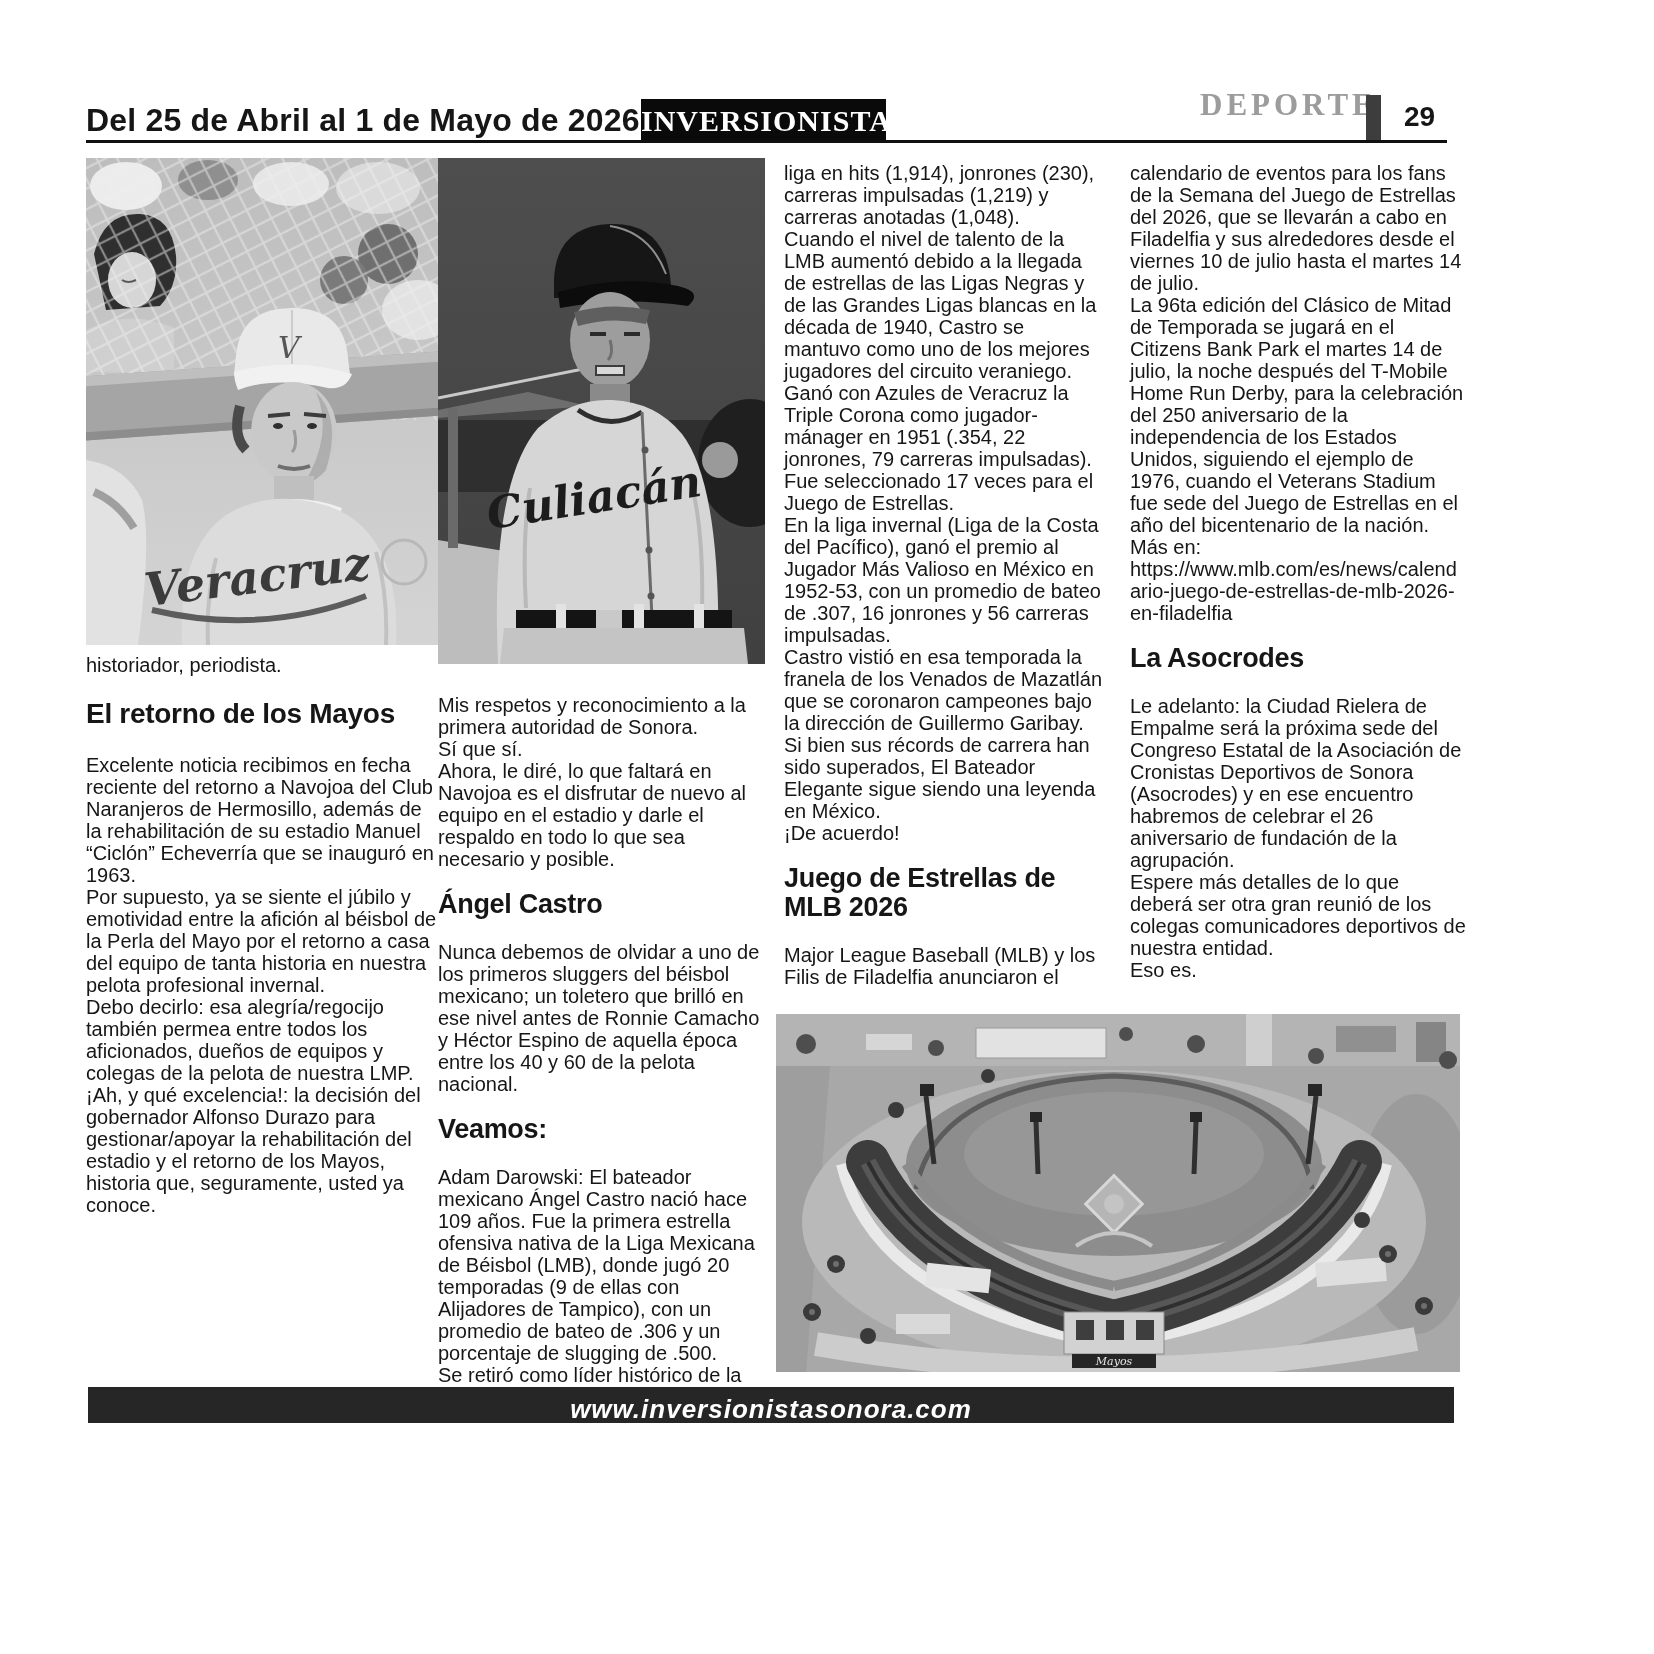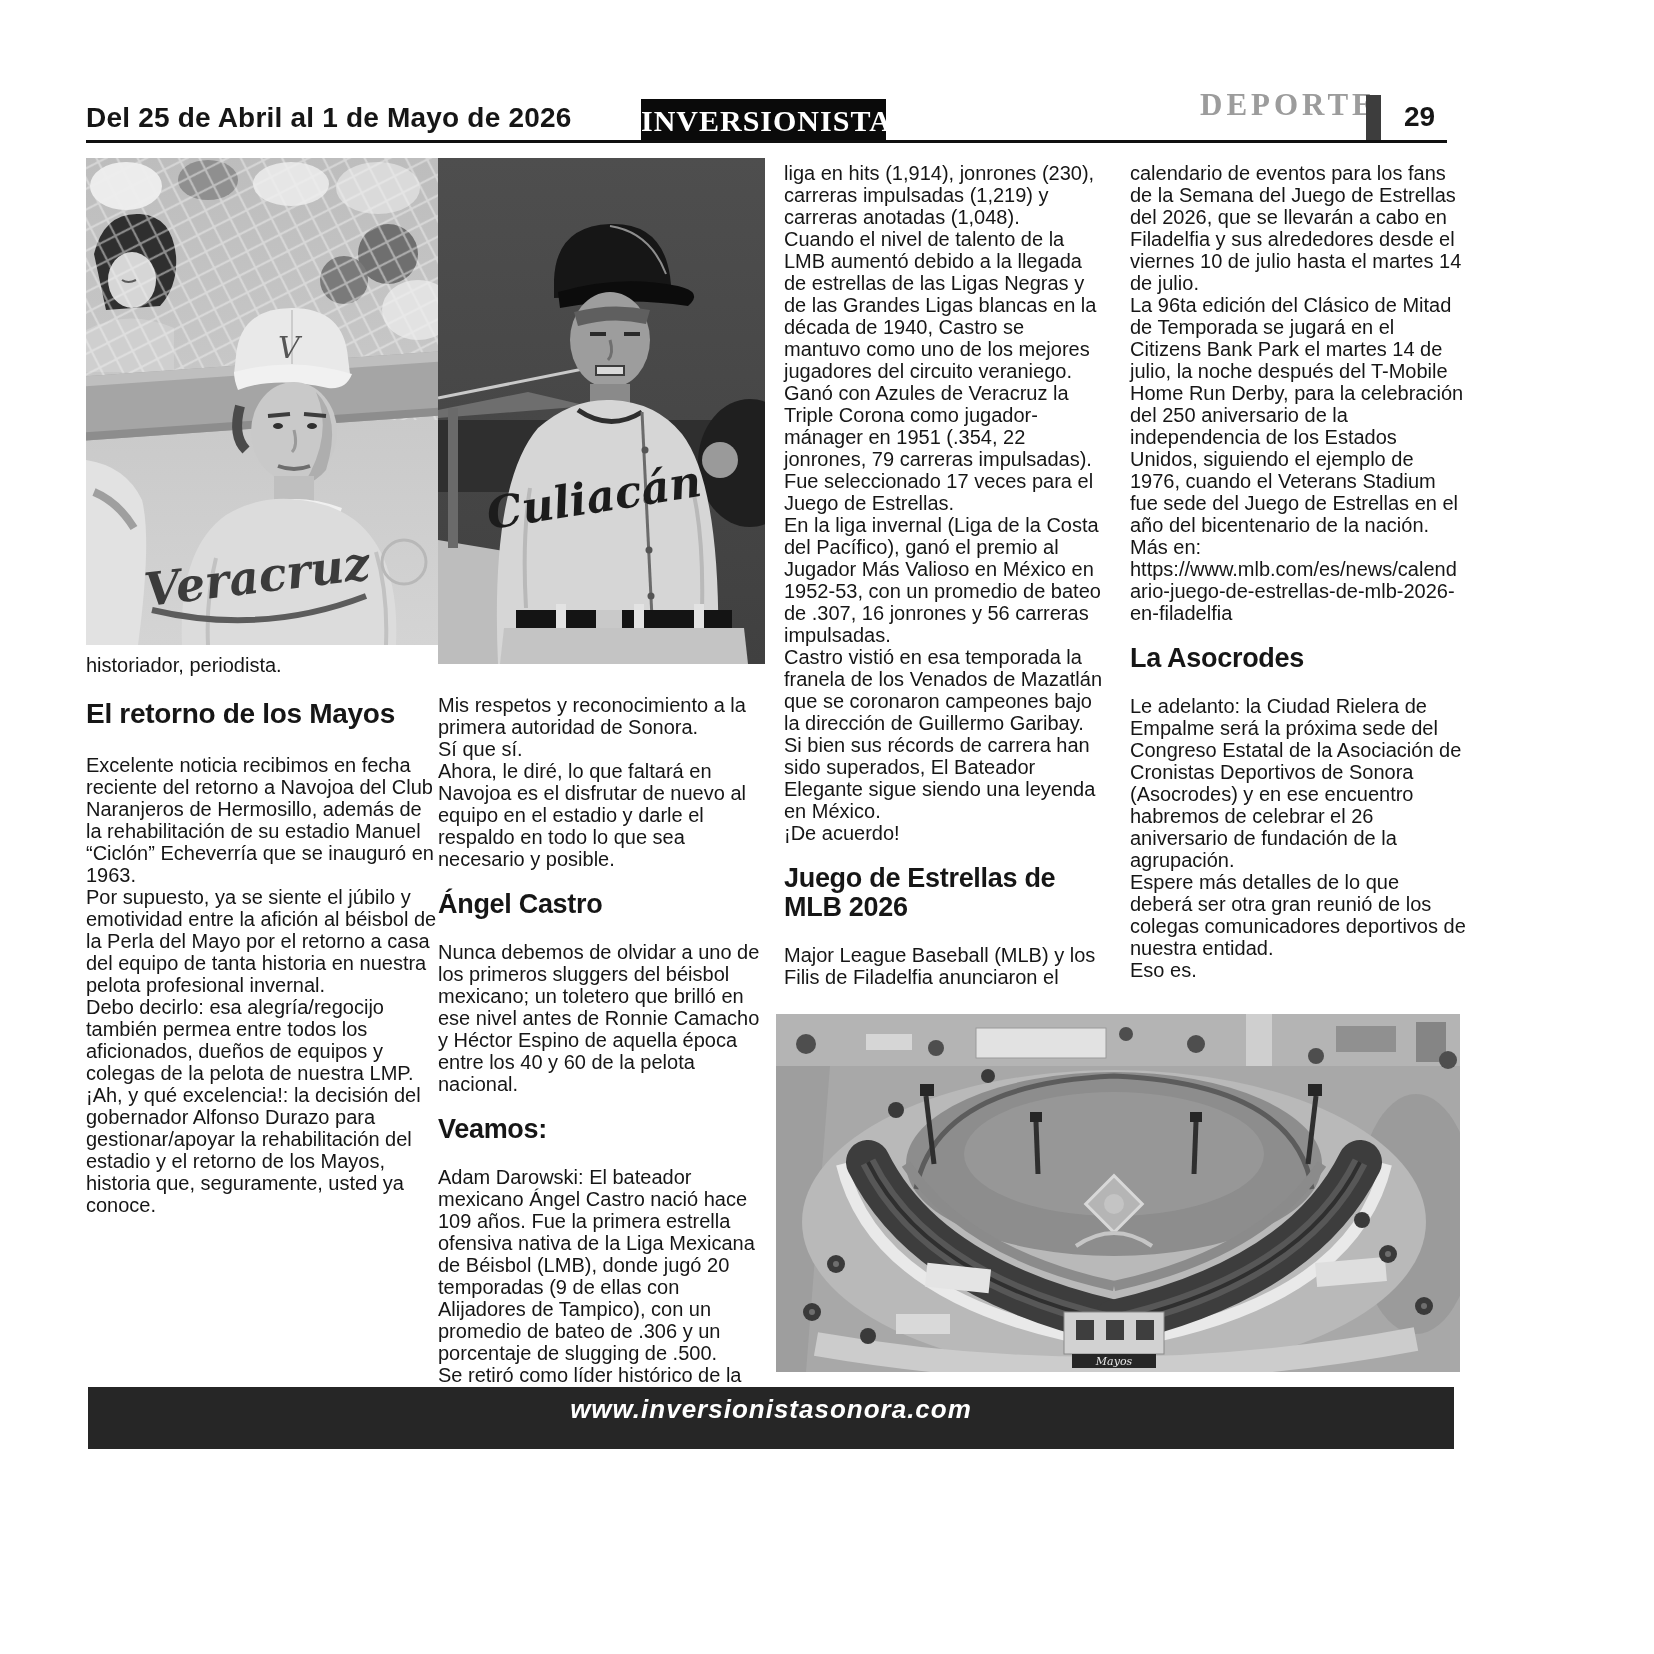--- a/index.html
+++ b/index.html
@@ -1,20 +1,20 @@
 <!DOCTYPE html>
 <html lang="es"><head>
 <meta charset="utf-8">
 <style>
   html,body{margin:0;padding:0;background:#ffffff;}
   .page{position:relative;width:1654px;height:1654px;background:#ffffff;overflow:hidden;
         font-family:"Liberation Sans",sans-serif;color:#161616;}
 
   
-  .date{position:absolute;left:86px;top:102px;font-size:28px;font-weight:bold;letter-spacing:0.2px;}
+  .date{position:absolute;left:86px;top:102px;font-size:32px;font-weight:bold;letter-spacing:0.2px;}
   .masthead{position:absolute;left:641px;top:99px;width:245px;height:42px;background:#0a0a0a;
             color:#ffffff;font-family:"Liberation Serif",serif;font-weight:bold;font-size:30px;
             text-align:center;line-height:44px;letter-spacing:1px;}
   .section-label{position:absolute;left:1200px;top:87px;font-family:"Liberation Serif",serif;
                  font-weight:bold;font-size:31px;color:#9c9c9c;letter-spacing:4px;}
   .section-bar{position:absolute;left:1366px;top:95px;width:15px;height:47px;background:#3d3d3d;}
   .page-number{position:absolute;left:1404px;top:101px;font-size:28px;font-weight:bold;}
   .header-rule{position:absolute;left:86px;top:140px;width:1361px;height:3px;background:#101010;}
 
   
@@ -31,21 +31,21 @@
   #col1 h2{font-size:28px;margin:22px 0 26px 0;}
   .body{margin-top:0;}
   .body p{margin:0;font-size:20px;line-height:22px;overflow-wrap:break-word;}
   #col1 .body{margin-top:26px;}
   #col2 .body-intro{margin-top:30px;}
 
   
   .stadium-figure{position:absolute;left:776px;top:1014px;width:684px;height:386px;}
 
   
-  .footer-bar{position:absolute;left:88px;top:1387px;width:1366px;height:62px;background:#262626;}
+  .footer-bar{position:absolute;left:88px;top:1387px;width:1366px;height:36px;background:#262626;}
   .footer-url{color:#ffffff;font-size:26px;font-weight:bold;font-style:italic;text-align:center;
               line-height:45px;letter-spacing:1px;margin:0;}
 </style>
 </head>
 <body>
 
 <div class="page">
 
   <div class="date">Del 25 de Abril al 1 de Mayo de 2026</div>
   <div class="masthead">INVERSIONISTA</div>

